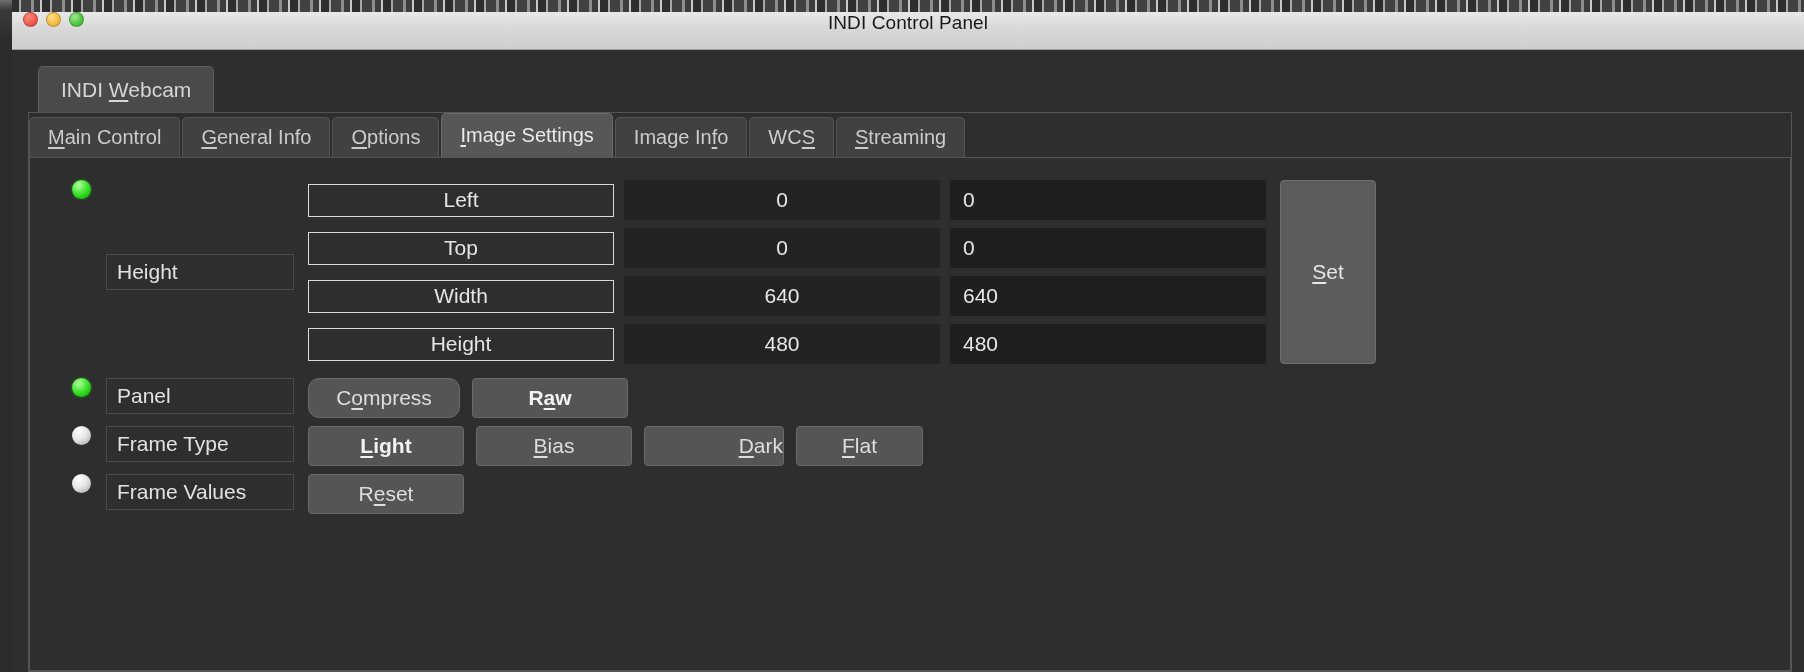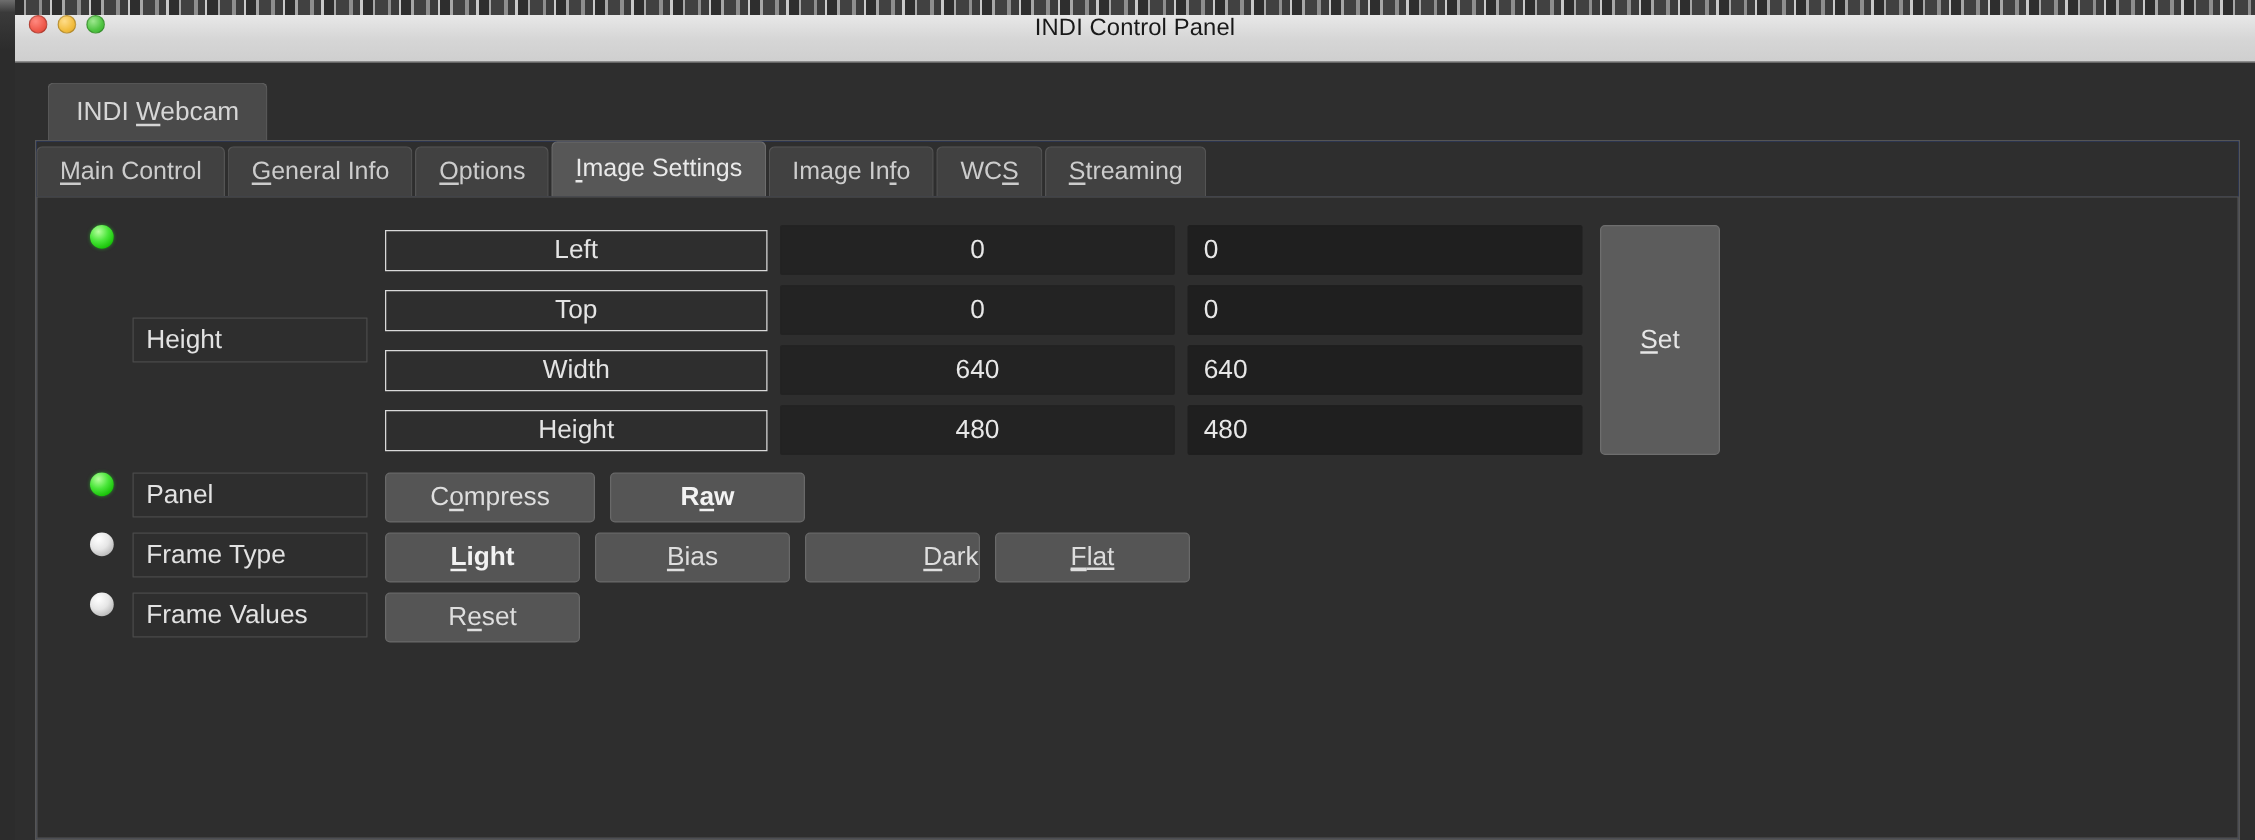--- a/index.html
+++ b/index.html
@@ -228,26 +228,26 @@
     height: 40px;
     display: flex; align-items: center; justify-content: center;
     font-size: 21px; color: #dedede;
     background: #555555;
     border: 1px solid #696969;
     border-radius: 4px;
     margin-right: 12px;
   }
   .sw.on { font-weight: bold; color: #f2f2f2; }
   .sw .u { text-decoration: underline; text-underline-offset: 3px; }
-  .sw.w-compress { width: 168px; }
+  .sw.w-compress { width: 152px; border-radius: 11px; }
   .sw.w-raw      { width: 156px; }
   .sw.w-light    { width: 156px; }
   .sw.w-bias     { width: 156px; }
   .sw.w-dark     { width: 140px; justify-content: flex-end; }
-  .sw.w-flat     { width: 156px; text-decoration: underline; }
+  .sw.w-flat     { width: 127px; }
   .sw.w-reset    { width: 156px; }
 
   .btnrow { display: flex; align-items: center; }
 </style>
 </head>
 <body>
 
 <div id="desktop">
   <div id="desktop-noise"></div>
   <div id="desktop-left"></div>

